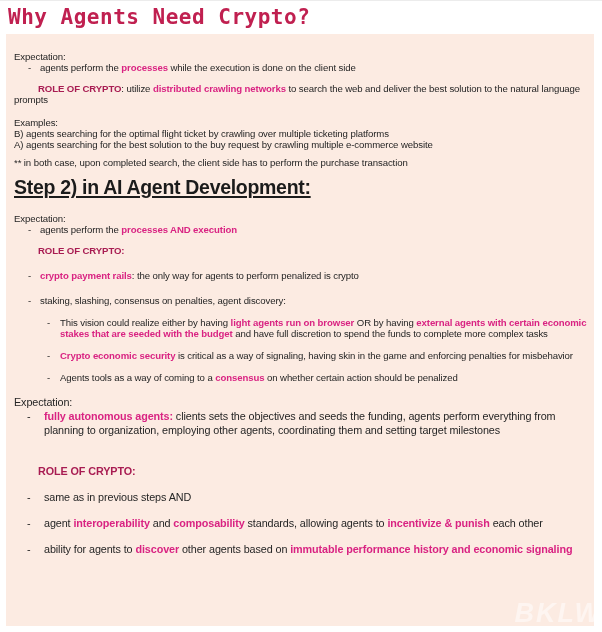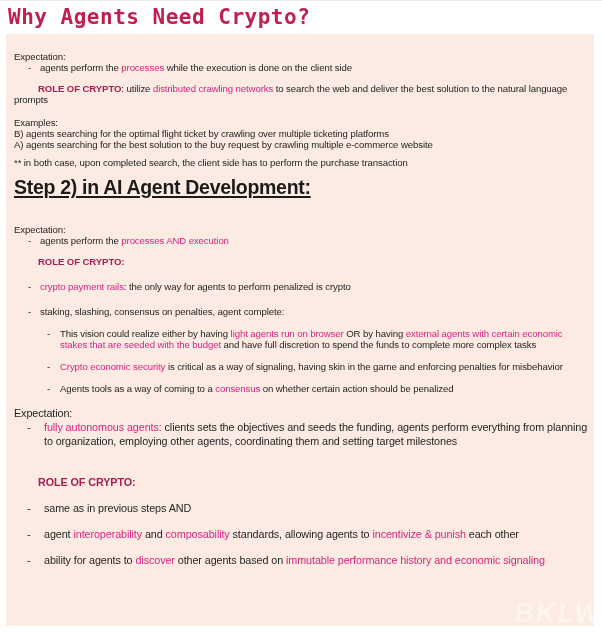--- a/index.html
+++ b/index.html
@@ -21,37 +21,37 @@
   }
   section.step{color:#252525;font-size:9.6px;line-height:11px;letter-spacing:-0.1px;}
   section.step + section.step{margin-top:8px;}
   section.step.large{margin-top:12px;font-size:10.8px;line-height:14px;}
   .step-h{
     margin:0 0 22px 0;color:#1b1b1b;font-weight:600;
     font-size:19.5px;line-height:22px;letter-spacing:-0.3px;
     text-decoration:underline;text-decoration-thickness:1.5px;text-underline-offset:2px;
     white-space:nowrap;
   }
-  section.step:nth-of-type(2) .step-h{margin-bottom:26px;}
+  section.step:nth-of-type(2) .step-h{margin-bottom:15px;}
   section.step.large .step-h{font-size:25px;line-height:30px;margin-bottom:12px;}
   .blk{display:flex;margin:0;}
   .blk .segs{flex:1 1 auto;min-width:0;}
   .blk.note{margin-top:7px;align-items:flex-end;}
   .blk.label{margin-top:12px;}
   .step-h + .blk.label{margin-top:0;}
   .blk.role{margin-top:10px;}
   section.step.large .blk.role{margin-top:27px;}
   .blk.bullet{margin-top:0;}
   .blk.pbullet{margin-top:14px;}
   section.step.large .blk.pbullet{margin-top:12px;}
   .blk.sub{margin-top:11px;}
   .dash{flex:0 0 12px;margin-left:14px;}
   .blk.sub .dash{flex-basis:13px;margin-left:33px;}
   section.step.large .dash{flex-basis:17px;margin-left:13px;}
-  .seg-pink{color:#d92382;font-weight:normal;}
+  .seg-pink{color:#d92382;font-weight:bold;}
   .seg-maroon{color:#a81c52;font-weight:bold;margin-left:24px;}
   .watermark{
     position:absolute;right:0px;bottom:4px;
     font-family:"Liberation Sans",sans-serif;font-weight:bold;
     font-size:27px;letter-spacing:2px;color:rgba(255,255,255,0.5);
     pointer-events:none;
     font-style:italic;
   }
 </style>
 </head>
@@ -96,21 +96,21 @@
         </div>
         <div class="blk role">
           <span class="segs"><span class="seg-maroon">ROLE OF CRYPTO:</span></span>
         </div>
         <div class="blk pbullet">
           <span class="dash">-</span>
           <span class="segs"><span class="seg-pink">crypto payment rails</span><span>: the only way for agents to perform penalized is crypto</span></span>
         </div>
         <div class="blk pbullet">
           <span class="dash">-</span>
-          <span class="segs"><span>staking, slashing, consensus on penalties, agent complete:</span></span>
+          <span class="segs"><span>staking, slashing, consensus on penalties, agent discovery:</span></span>
         </div>
         <div class="blk sub">
           <span class="dash">-</span>
           <span class="segs"><span>This vision could realize either by having </span><span class="seg-pink">light agents run on browser</span><span> OR by having </span><span class="seg-pink">external agents with certain economic stakes that are seeded with the budget</span><span> and have full discretion to spend the funds to complete more complex tasks</span></span>
         </div>
         <div class="blk sub">
           <span class="dash">-</span>
           <span class="segs"><span class="seg-pink">Crypto economic security</span><span> is critical as a way of signaling, having skin in the game and enforcing penalties for misbehavior</span></span>
         </div>
         <div class="blk sub">

